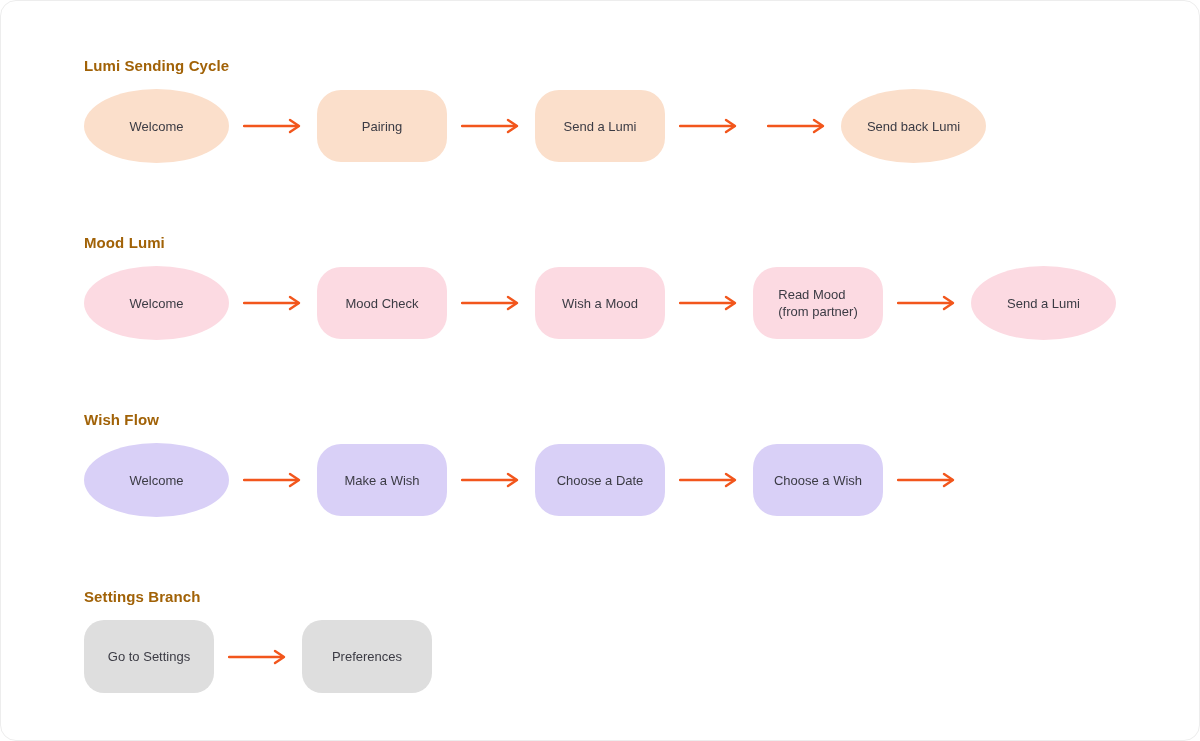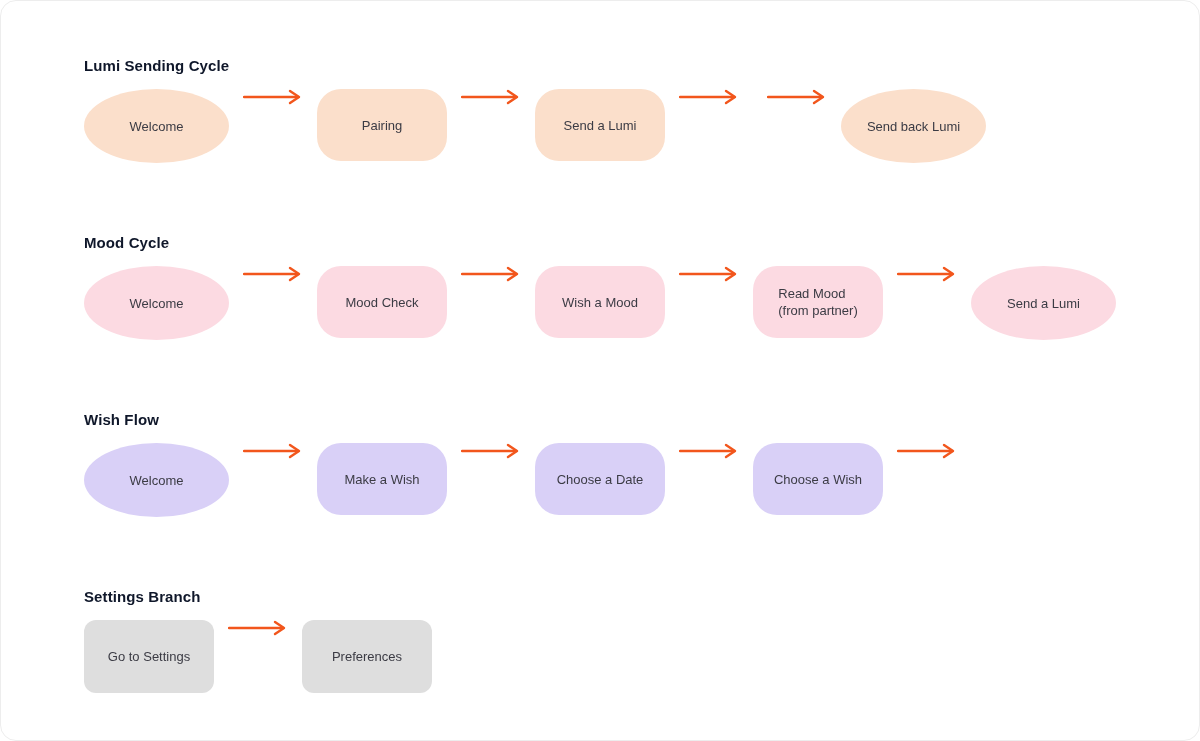--- a/index.html
+++ b/index.html
@@ -11,41 +11,41 @@
     border-radius: 16px;
     overflow: hidden;
     font-family: "Liberation Sans", "DejaVu Sans", sans-serif;
     padding: 55px 0 0 83px;
   }
   .section { margin: 0 0 70px 0; }
   .section-title {
     margin: 0 0 14px 0;
     font-size: 15px;
     font-weight: 700;
-    color: #0f172a;
+    color: #a16207;
     line-height: 19px;
     letter-spacing: 0.1px;
   }
-  .row { display: flex; align-items: flex-start; }
+  .row { display: flex; align-items: center; }
   .node {
     display: flex; align-items: center; justify-content: center;
     font-size: 13px; line-height: 17px;
     color: #3b3b44;
     white-space: pre-line;
     text-align: left;
     padding: 0 14px;
     flex: none;
   }
   .rect { width: 130px; height: 72px; border-radius: 24px; }
   .ellipse { width: 145px; height: 74px; border-radius: 50%; }
   .s0 .node { background: #FBDFCB; }
   .s1 .node { background: #FCDAE2; }
   .s2 .node { background: #D9D0F7; }
   .s3 .node { background: #DEDEDE; }
-  .s3 .rect { border-radius: 12px; height: 73px; }
+  .s3 .rect { border-radius: 20px; height: 73px; }
   .connector {
     width: 88px; height: 16px; flex: none;
     display: flex; align-items: center; justify-content: center;
   }
   .connector svg { display: block; }
 </style>
 </head>
 <body>
 
 <div class="canvas">
@@ -86,21 +86,21 @@
               <line x1="1" y1="8" x2="55" y2="8"></line>
               <polyline points="47,2 56,8 47,14"></polyline>
             </g>
           </svg>
         </span>
       <div class="node ellipse">Send back Lumi</div>
     </div>
   </div>
 
   <div class="section s1">
-    <h2 class="section-title">Mood Cycle</h2>
+    <h2 class="section-title">Mood Lumi</h2>
     <div class="row">
       <div class="node ellipse">Welcome</div>
       <span class="connector">
           <svg width="60" height="16" viewBox="0 0 60 16">
             <g stroke="#F2561C" stroke-width="2.4" fill="none" stroke-linecap="round" stroke-linejoin="round">
               <line x1="1" y1="8" x2="55" y2="8"></line>
               <polyline points="47,2 56,8 47,14"></polyline>
             </g>
           </svg>
         </span>

